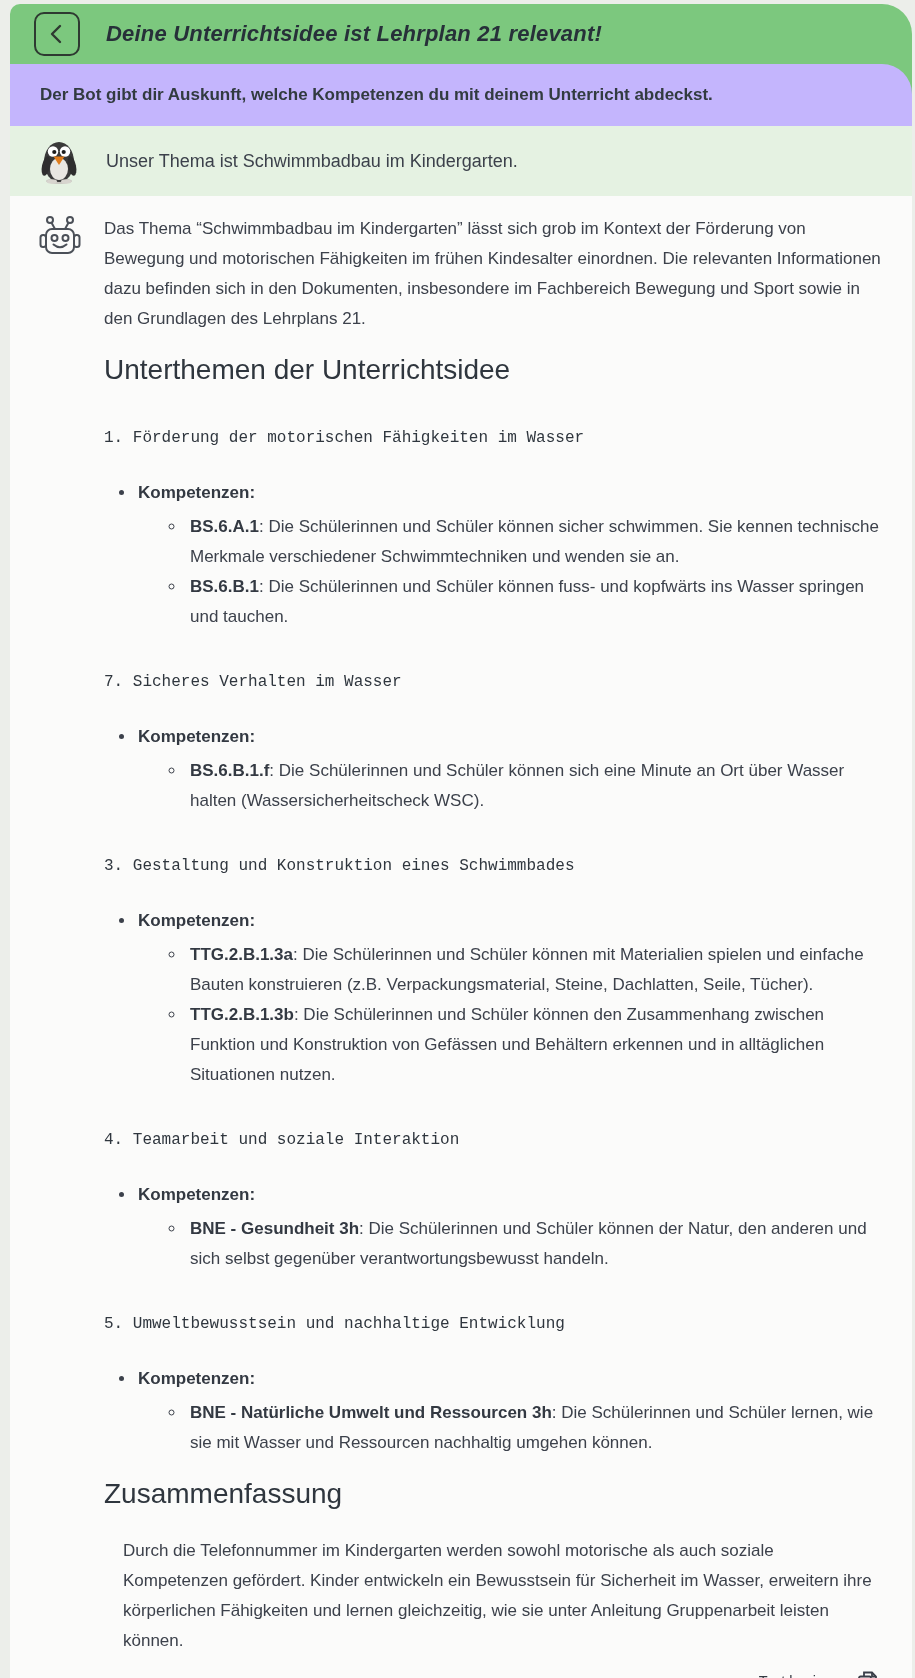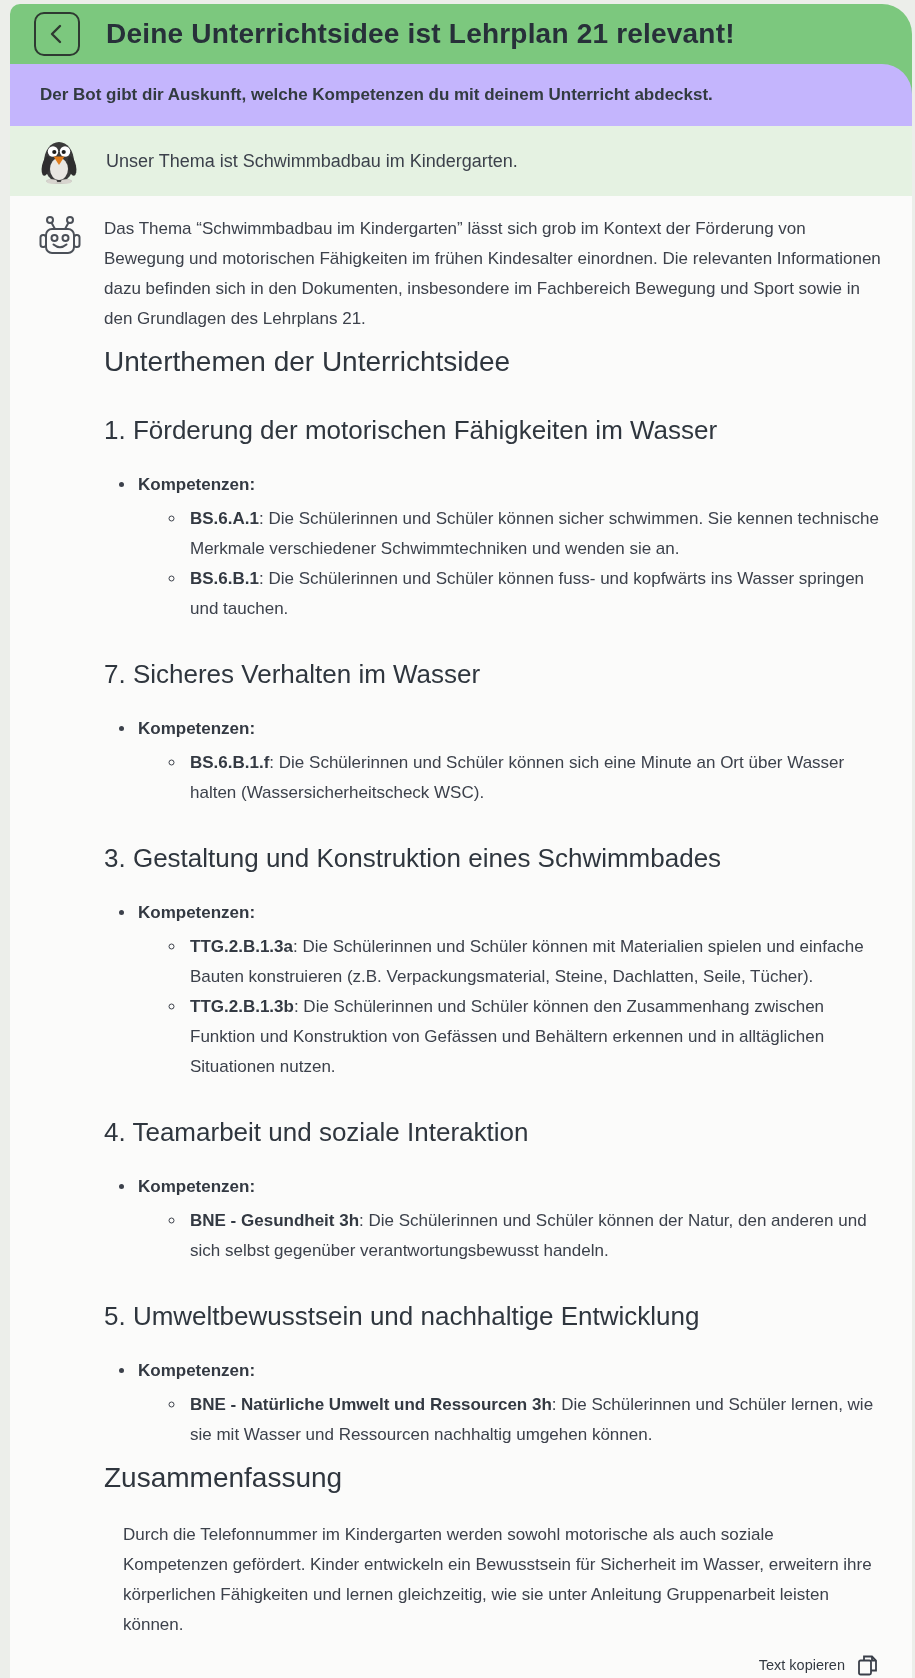--- a/index.html
+++ b/index.html
@@ -26,22 +26,23 @@
   }
   .back-btn {
     width: 46px; height: 44px;
     border: 2px solid #2e3a31;
     border-radius: 10px;
     background: transparent;
     display: flex; align-items: center; justify-content: center;
     cursor: pointer; flex: 0 0 auto;
   }
   .header-title {
-    font-size: 28px; font-weight: 700; color: #273039;
+    font-size: 22px; font-weight: 700; color: #273039;
     letter-spacing: .2px;
+    font-style: italic;
   }
 
   
   .subheader-wrap { background: #7cc87e; flex: 0 0 auto; }
   .subheader {
     background: #c4b5fd;
     border-radius: 0 30px 0 0;
     min-height: 62px;
     display: flex; align-items: center;
     padding: 10px 30px;
@@ -68,25 +69,25 @@
   }
   .bot-icon { width: 44px; height: 46px; flex: 0 0 auto; margin-top: 2px; }
   .bot-col {
     flex: 1 1 auto; max-width: 778px;
     display: flex; flex-direction: column;
     font-size: 17px; line-height: 30px;
   }
   .bot-intro { margin-top: 2px; }
   h2.sec-h2 {
     font-size: 28px; font-weight: 500; color: #2f363e;
-    margin-top: 10px; line-height: 36px;
+    margin-top: 18px; line-height: 36px;
   }
   h3.sec-h3 {
-    font-size: 26px; font-weight: 500; color: #2f363e;
-    margin-top: 36px; line-height: 28px;
+    font-size: 16px; font-weight: 500; color: #2f363e;
+    margin-top: 36px; line-height: 28px; font-family: Liberation Mono, monospace;
   }
   ul.outer-list {
     margin: 26px 0 0 0; padding-left: 32px;
     list-style: disc;
   }
   ul.outer-list > li { padding-left: 2px; }
   .komp-label { font-weight: 700; color: #333942; }
   ul.inner-list {
     margin: 4px 0 0 0; padding-left: 48px;
     list-style: circle;

